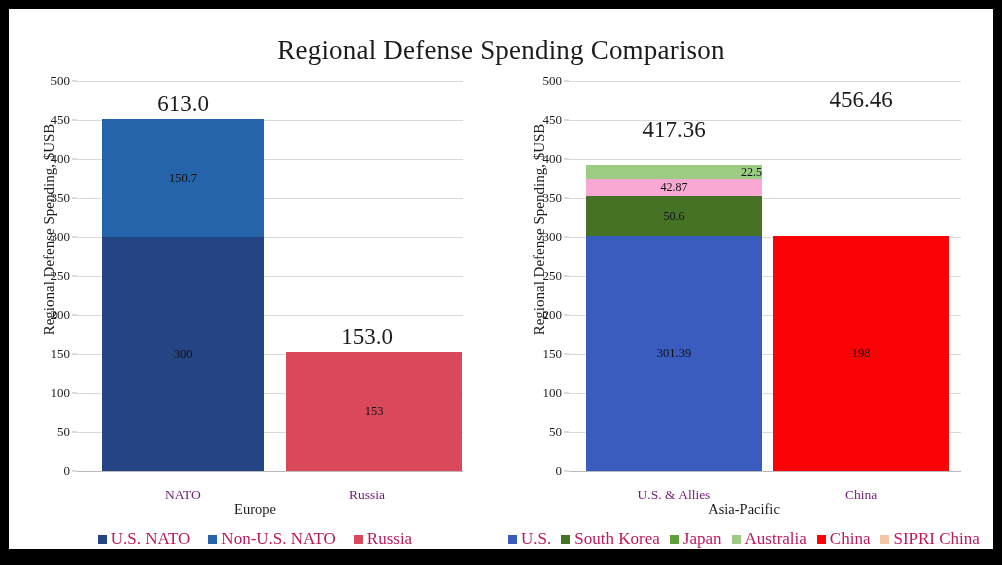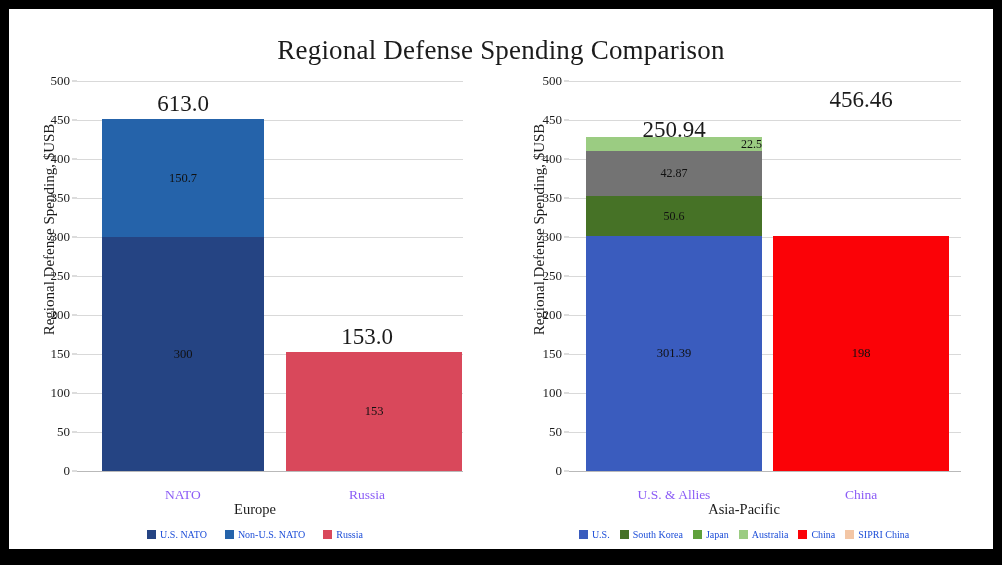--- a/index.html
+++ b/index.html
@@ -118,21 +118,21 @@
     font-size: 23px;
     color: #1b1b1b;
     white-space: nowrap;
   }
 
   .xtick {
     position: absolute;
     top: 406px;
     transform: translateX(-50%);
     font-size: 13.5px;
-    color: #8b5cf6;
+    color: #701a75;
     white-space: nowrap;
   }
   .xaxis-title {
     position: absolute;
     top: 430px;
     width: 100%;
     left: 0;
     text-align: center;
     font-size: 14.5px;
     color: #1b1b1b;
@@ -155,22 +155,22 @@
     margin: 0 9px;
   }
   #legend-asia .legend-item { margin: 0 5px; }
   .legend-swatch {
     width: 9px;
     height: 9px;
     margin-right: 4px;
     flex: 0 0 auto;
   }
   .legend-text {
-    font-size: 10px;
-    color: #1d4ed8;
+    font-size: 17px;
+    color: #be185d;
   }
 </style>
 </head>
 <body>
 
 <div class="frame">
 
   <div class="chart-title">Regional Defense Spending Comparison</div>
 
   <div class="panel" id="panel-europe">
@@ -259,26 +259,26 @@
         <div class="ytick" style="top: 273px;">150</div>
         <div class="gridline" style="top: 312px;"></div>
         <div class="ytickmark" style="top: 312px;"></div>
         <div class="ytick" style="top: 312px;">100</div>
         <div class="gridline" style="top: 351px;"></div>
         <div class="ytickmark" style="top: 351px;"></div>
         <div class="ytick" style="top: 351px;">50</div>
         <div class="gridline axis0" style="top: 390px;"></div>
         <div class="ytickmark" style="top: 390px;"></div>
         <div class="ytick" style="top: 390px;">0</div>
-        <div class="total-label" style="bottom: 327.541px; left: 105px;">250.94</div>
+        <div class="total-label" style="bottom: 327.541px; left: 105px;">417.36</div>
         <div class="bar" style="width: 176px; left: 17px;">
           <div class="seg" style="height: 14px; background: rgb(155, 204, 130); justify-content: flex-end;">
             <span class="seg-label small">22.5</span>
           </div>
-          <div class="seg" style="height: 45px; background: #737373; text-align: center;">
+          <div class="seg" style="height: 17px; background: #f9a8d4; text-align: center;">
             <span class="seg-label small">42.87</span>
           </div>
           <div class="seg" style="height: 39.468px; background: rgb(70, 114, 38);">
             <span class="seg-label small">50.6</span>
           </div>
           <div class="seg" style="height: 235.084px; background: rgb(58, 92, 190);">
             <span class="seg-label">301.39</span>
           </div>
         </div>
         <div class="xtick" style="left: 105px;">U.S. &amp; Allies</div>

